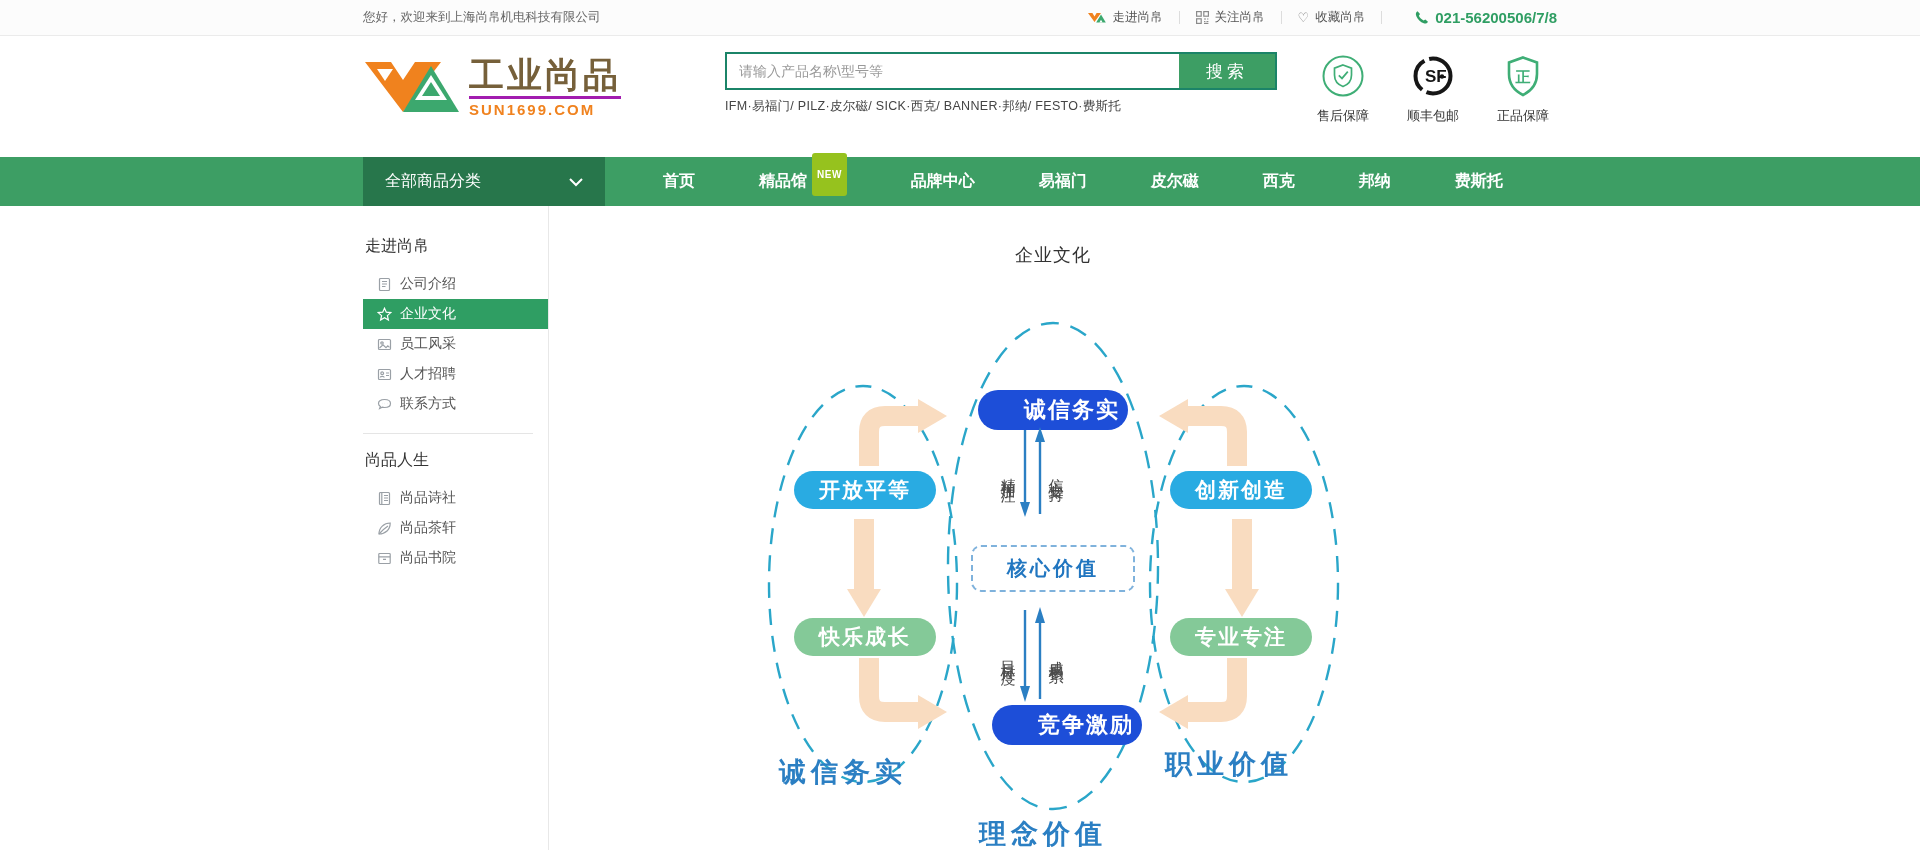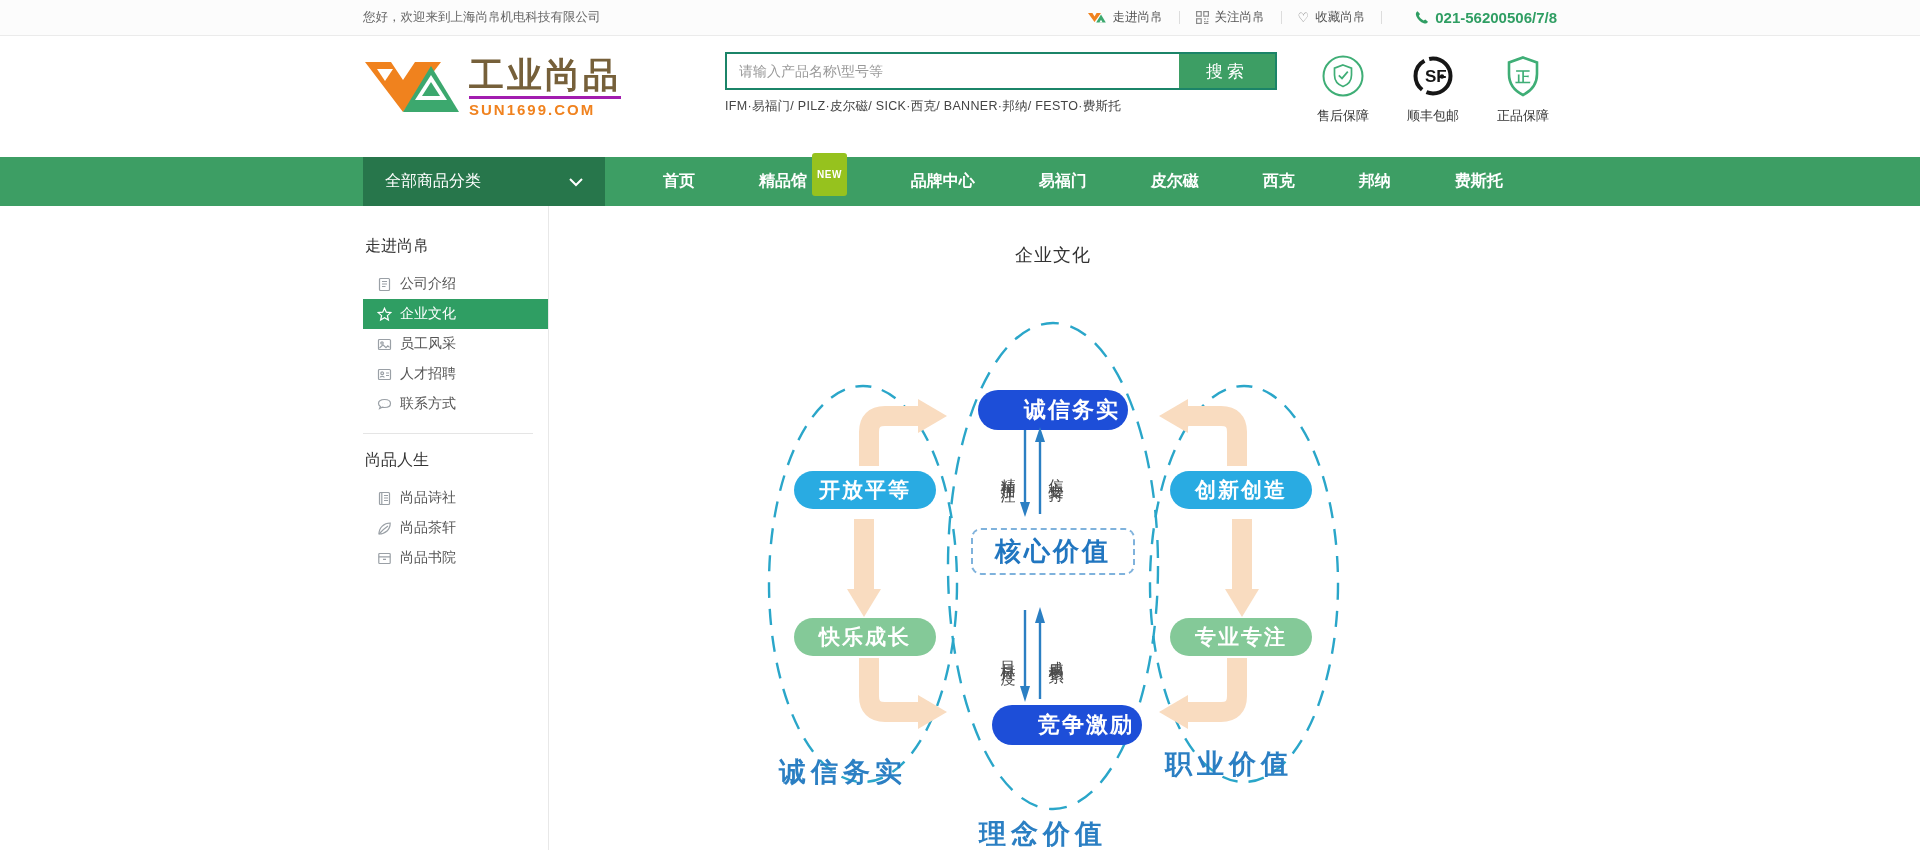--- a/index.html
+++ b/index.html
@@ -63,21 +63,21 @@
   .pill { position:absolute; display:flex; align-items:center; justify-content:center; color:#fff; font-weight:bold; letter-spacing:2px; white-space:nowrap; }
   .pill-orange { background:#1d4ed8;padding-left:38px; }
   .pill-blue { background:#29abe2; }
   .pill-green { background:#84c998; }
   .p-chengxin { left:245px; top:74px;  width:150px; height:40px; border-radius:20px; font-size:22px; }
   .p-jingzheng{ left:259px; top:389px; width:150px; height:40px; border-radius:20px; font-size:22px; }
   .p-kaifang  { left:61px;  top:155px; width:142px; height:38px; border-radius:19px; font-size:21px; }
   .p-kuaile   { left:61px;  top:302px; width:142px; height:38px; border-radius:19px; font-size:21px; }
   .p-chuangxin{ left:437px; top:155px; width:142px; height:38px; border-radius:19px; font-size:21px; }
   .p-zhuanye  { left:437px; top:302px; width:142px; height:38px; border-radius:19px; font-size:21px; }
-  .core-box { position:absolute; left:238px; top:212px; width:164px; height:47px; border:2px dashed #7fb2dc; border-radius:10px; background:#fff; display:flex; align-items:center; justify-content:center; font-size:26px; font-weight:bold; color:#2176c0; letter-spacing:3px; }
+  .core-box { position:absolute; left:238px; top:229px; width:164px; height:47px; border:2px dashed #7fb2dc; border-radius:10px; background:#fff; display:flex; align-items:center; justify-content:center; font-size:20px; font-weight:bold; color:#2176c0; letter-spacing:3px; }
   .flow { position:absolute; display:flex; align-items:center; gap:3px; }
   .flow-1 { left:268px; top:110px; height:92px; }
   .flow-2 { left:268px; top:290px; height:97px; }
   .vtext { writing-mode:vertical-lr; text-orientation:upright; font-size:15px; color:#4a4a4a; letter-spacing:3px; line-height:1; }
   .value-label { position:absolute; color:#2b7fc3; font-size:27px; font-weight:600; letter-spacing:5px; white-space:nowrap; }
   .vl-left   { left:46px;  top:438px; }
   .vl-right  { left:432px; top:430px; }
   .vl-center { left:246px; top:500px; }
 </style>
 </head>

